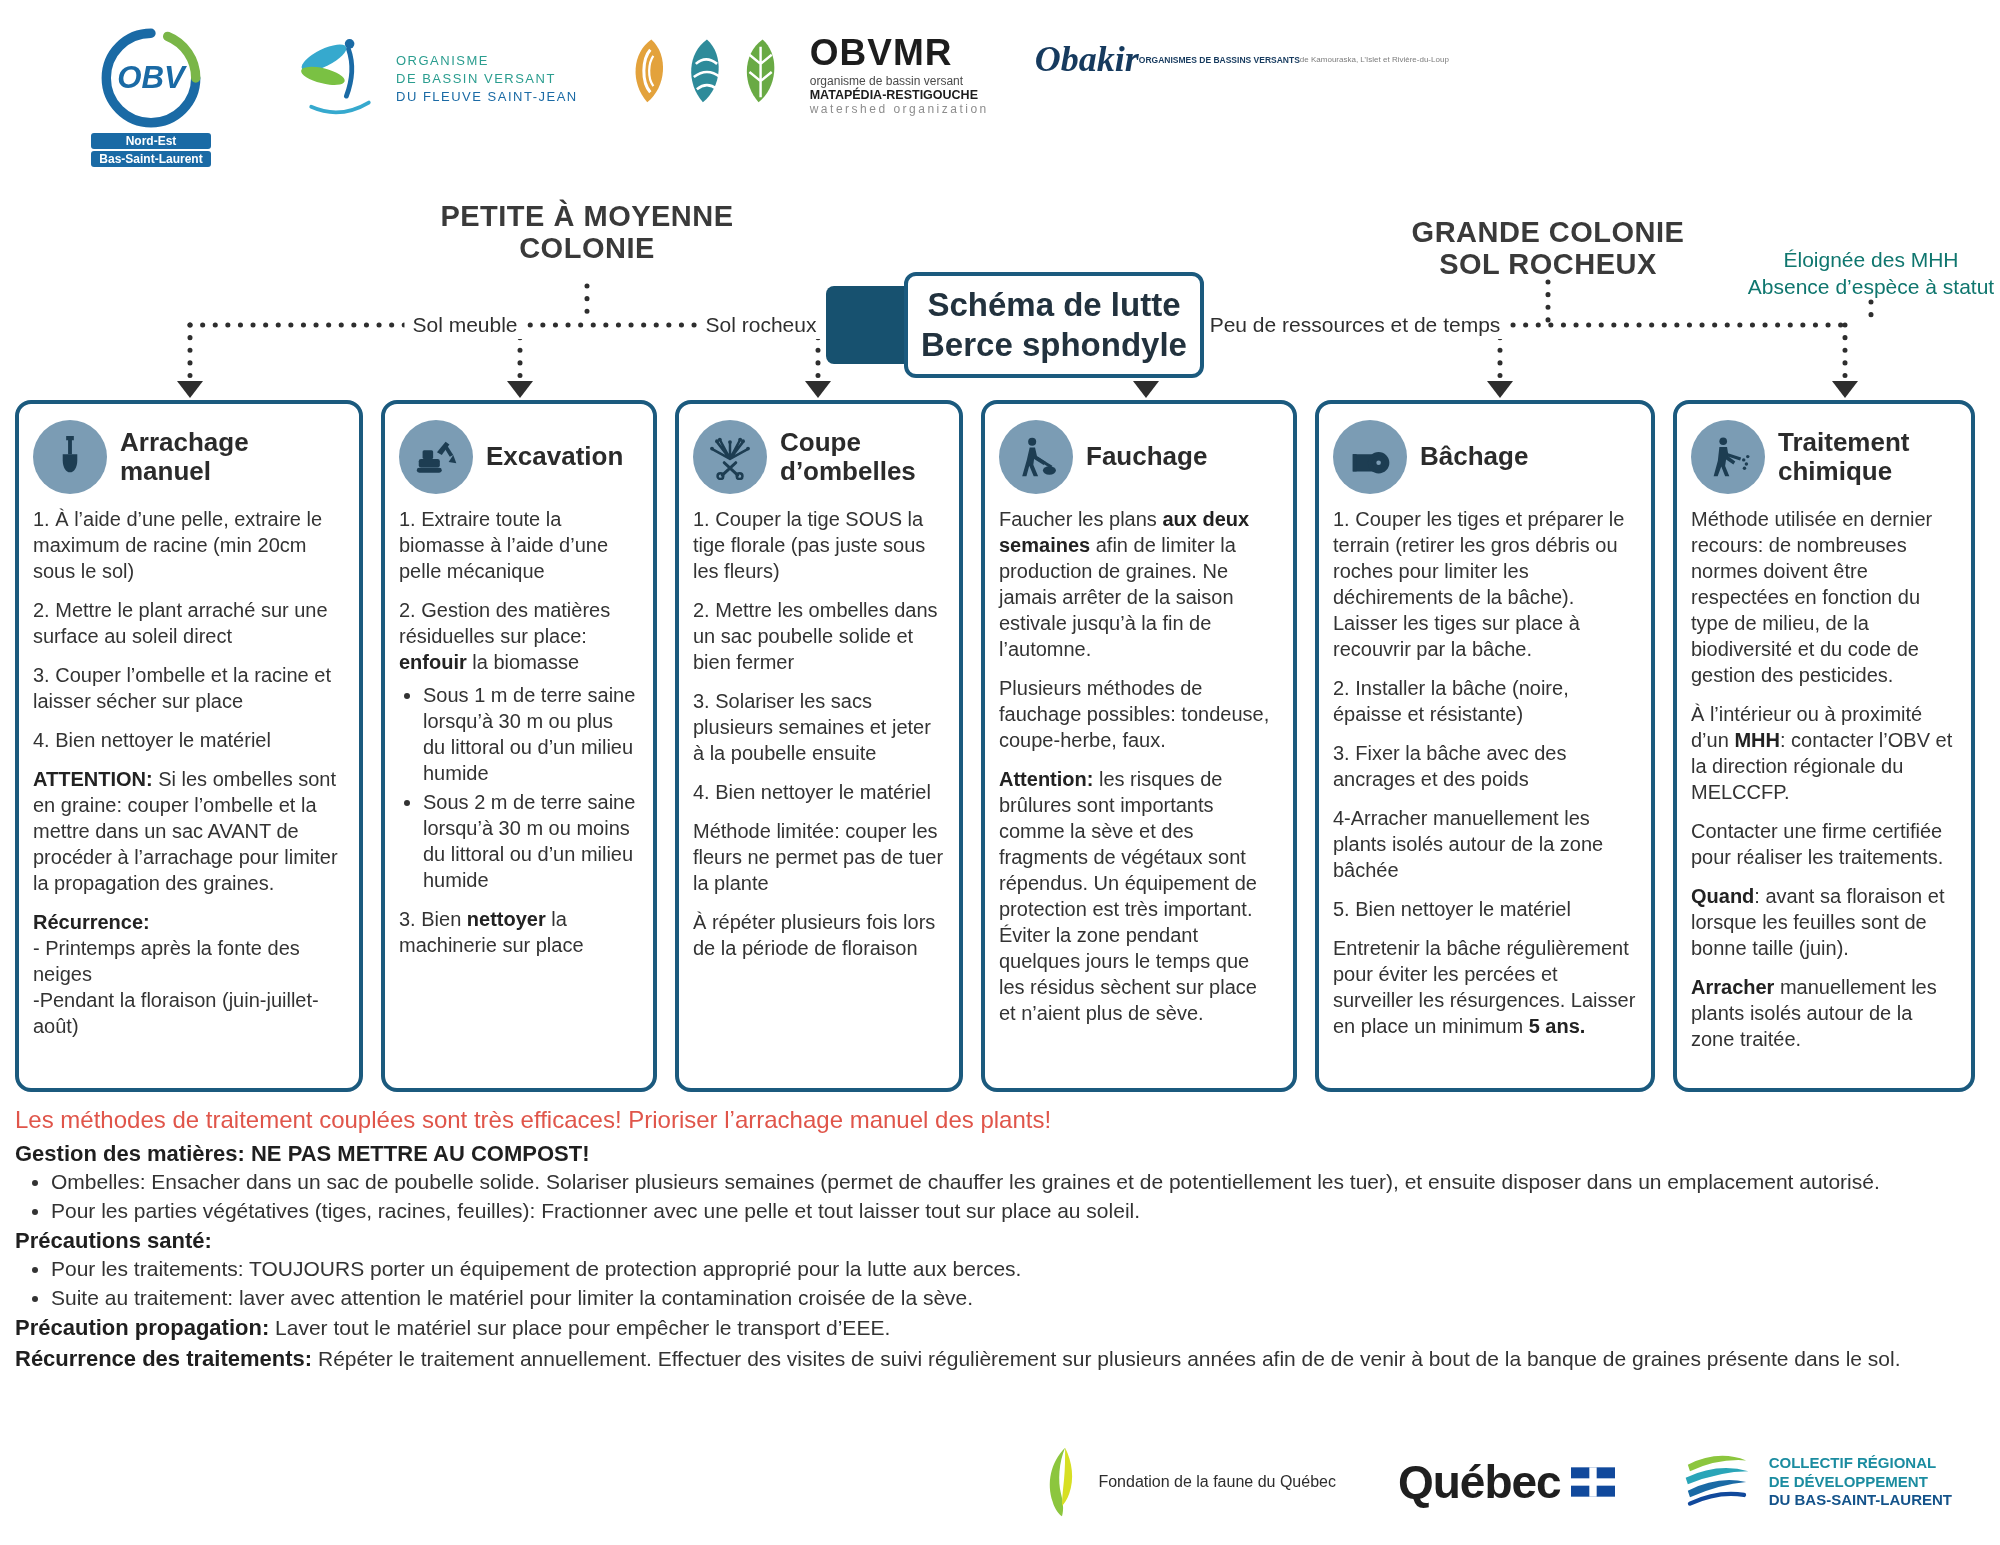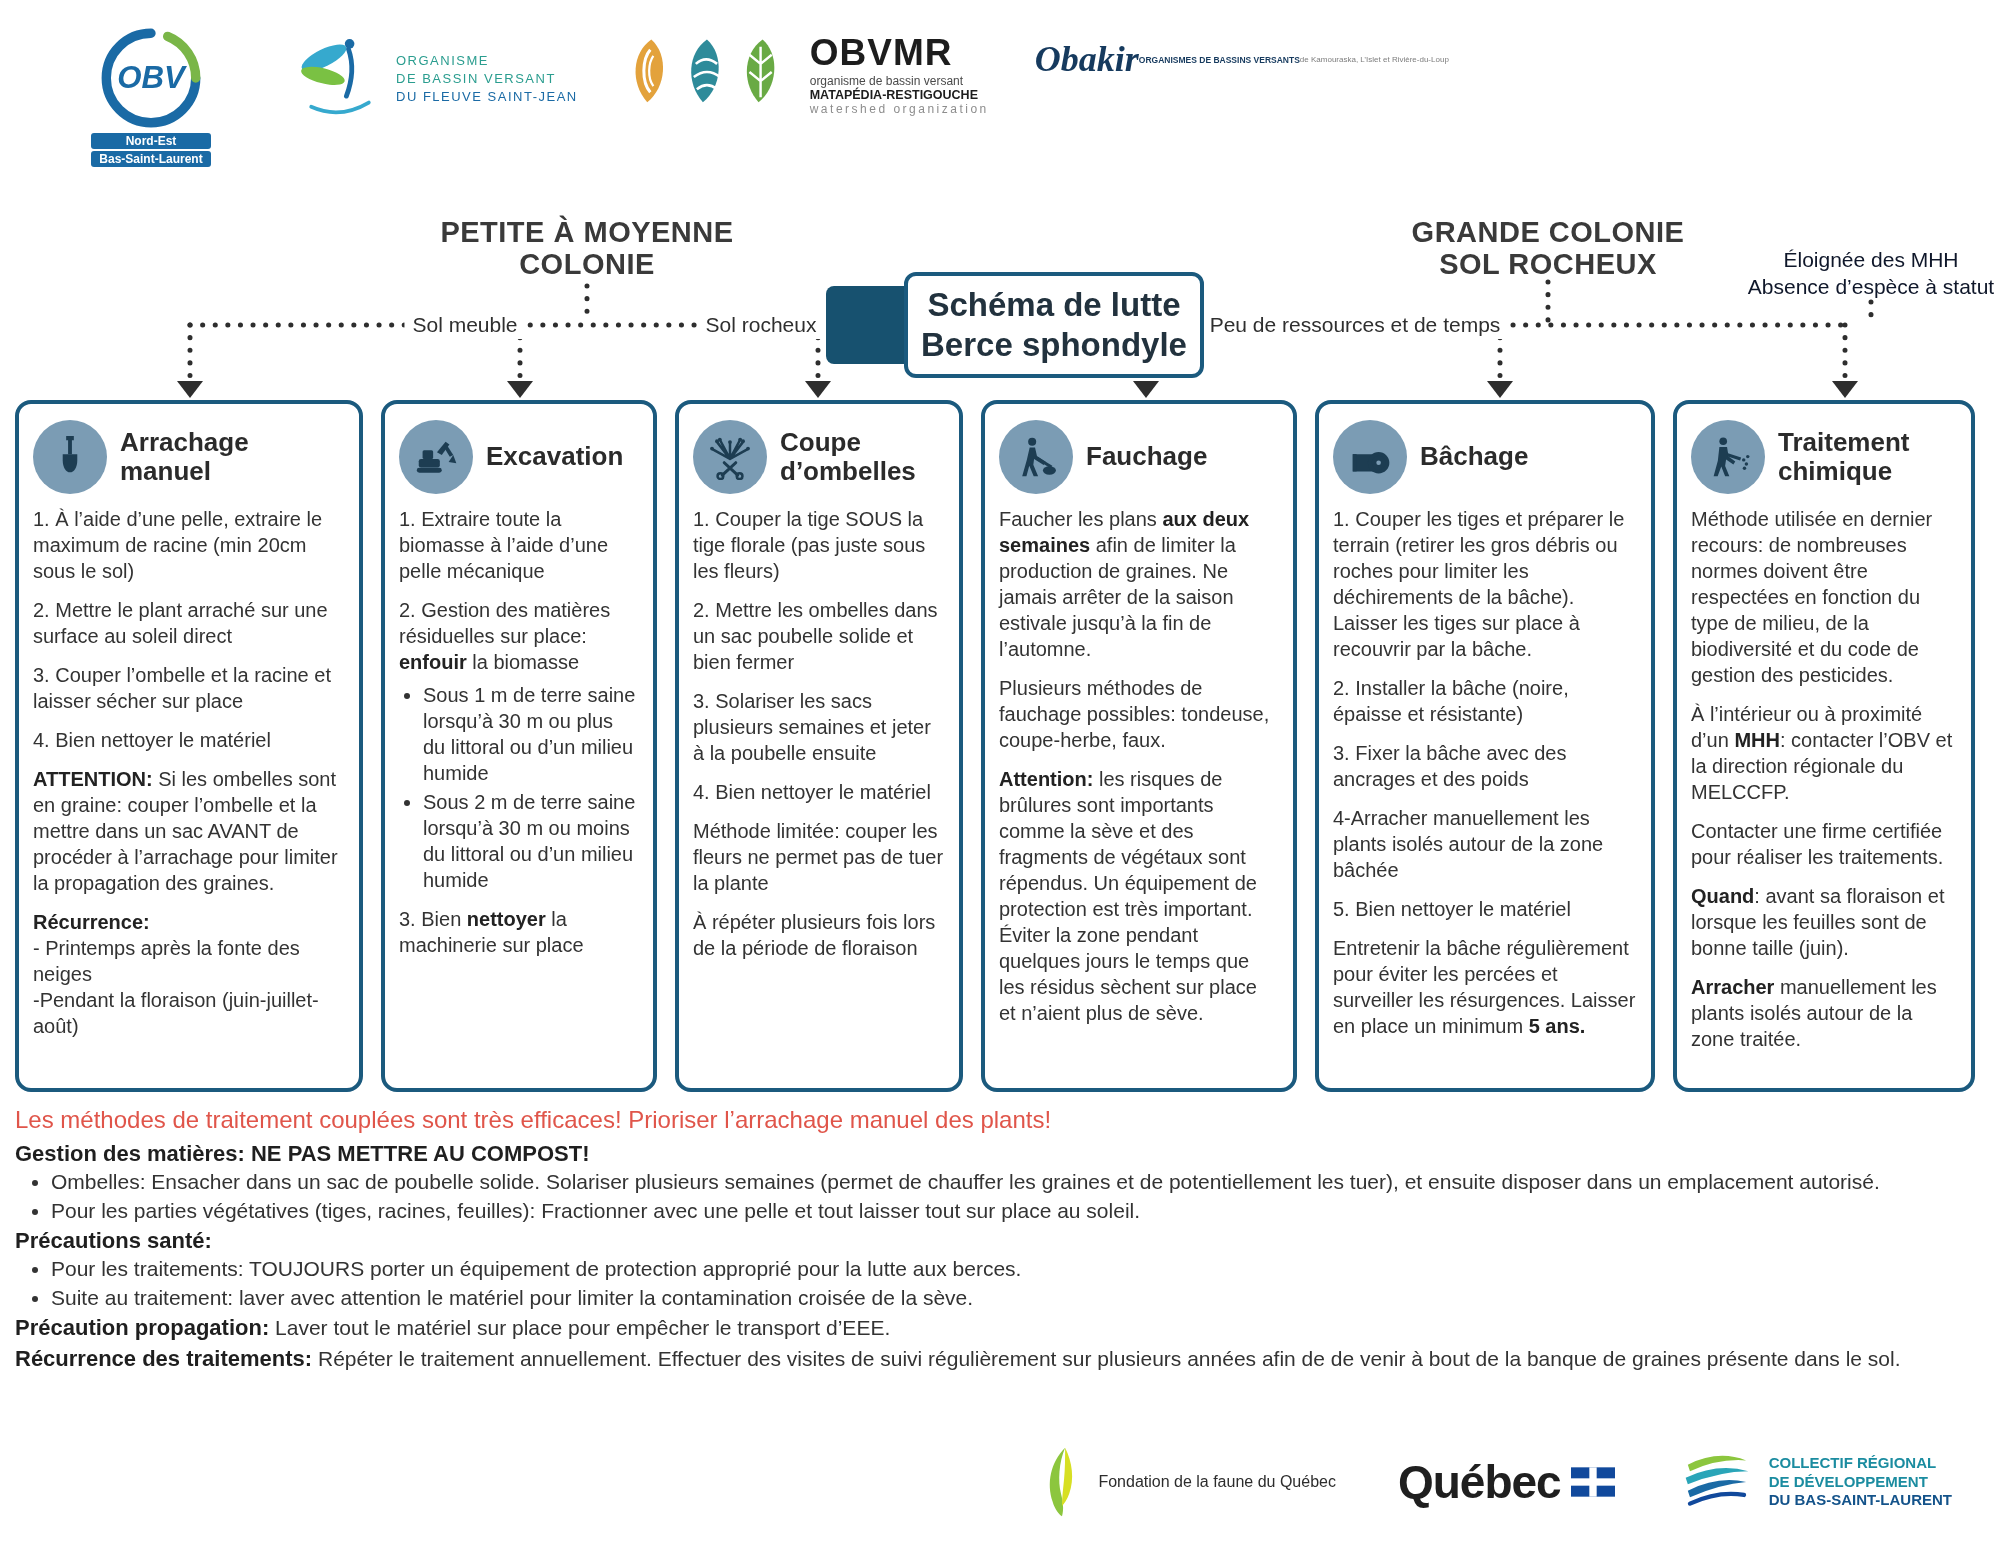--- a/index.html
+++ b/index.html
@@ -30,23 +30,23 @@
   .logo-obakir{display:flex;flex-direction:row;align-items:center;margin-top:12px;width:170px}
   .obakir-swoosh{width:120px;height:26px;margin-bottom:-6px}
   .obakir-name{font-family:"Liberation Serif",serif;font-style:italic;font-weight:bold;font-size:36px;color:#163a5e}
   .obakir-l1{font-size:8.5px;font-weight:bold;color:#163a5e;margin-top:2px;white-space:nowrap}
   .obakir-l2{font-size:8px;color:#7d7d7d;white-space:nowrap}
 
   
   .tree{position:relative;height:240px}
   .connectors{position:absolute;left:0;top:0;z-index:1}
   .branch-label{position:absolute;transform:translateX(-50%);text-align:center;font-weight:bold;font-size:29px;line-height:1.12;color:#3a3a3a;letter-spacing:.5px;z-index:2}
-  .branch-left{left:587px;top:56px}
+  .branch-left{left:587px;top:40px}
   .branch-right{left:1548px;top:56px}
-  .far-right-label{position:absolute;left:1871px;top:86px;transform:translateX(-50%);text-align:center;font-size:21px;line-height:1.3;color:#0f172a;z-index:2;white-space:nowrap}
+  .far-right-label{position:absolute;left:1871px;top:86px;transform:translateX(-50%);text-align:center;font-size:21px;line-height:1.3;color:#0f766e;z-index:2;white-space:nowrap}
   .line-label{position:absolute;top:165px;transform:translate(-50%,-50%);background:#fff;padding:2px 8px;font-size:21px;color:#2f2f2f;z-index:2;white-space:nowrap}
   .lbl-meuble{left:465px}
   .lbl-rocheux{left:761px}
   .lbl-ressources{left:1355px}
   .title-bubble{position:absolute;left:826px;top:112px;width:378px;height:106px;z-index:3}
   .bubble-flag{position:absolute;left:0;top:14px;width:132px;height:78px;background:#17516f;border-radius:8px;clip-path:polygon(0 0,62% 0,100% 50%,62% 100%,0 100%)}
   .bubble-box{position:absolute;left:78px;top:0;right:0;bottom:0;background:#fff;border:4px solid #1b5a7e;border-radius:12px;display:flex;flex-direction:column;align-items:center;justify-content:center;font-weight:bold;font-size:33px;line-height:1.2;color:#22323e}
 
   
   .cards{display:flex;gap:18px;padding:0 15px;align-items:flex-start}

